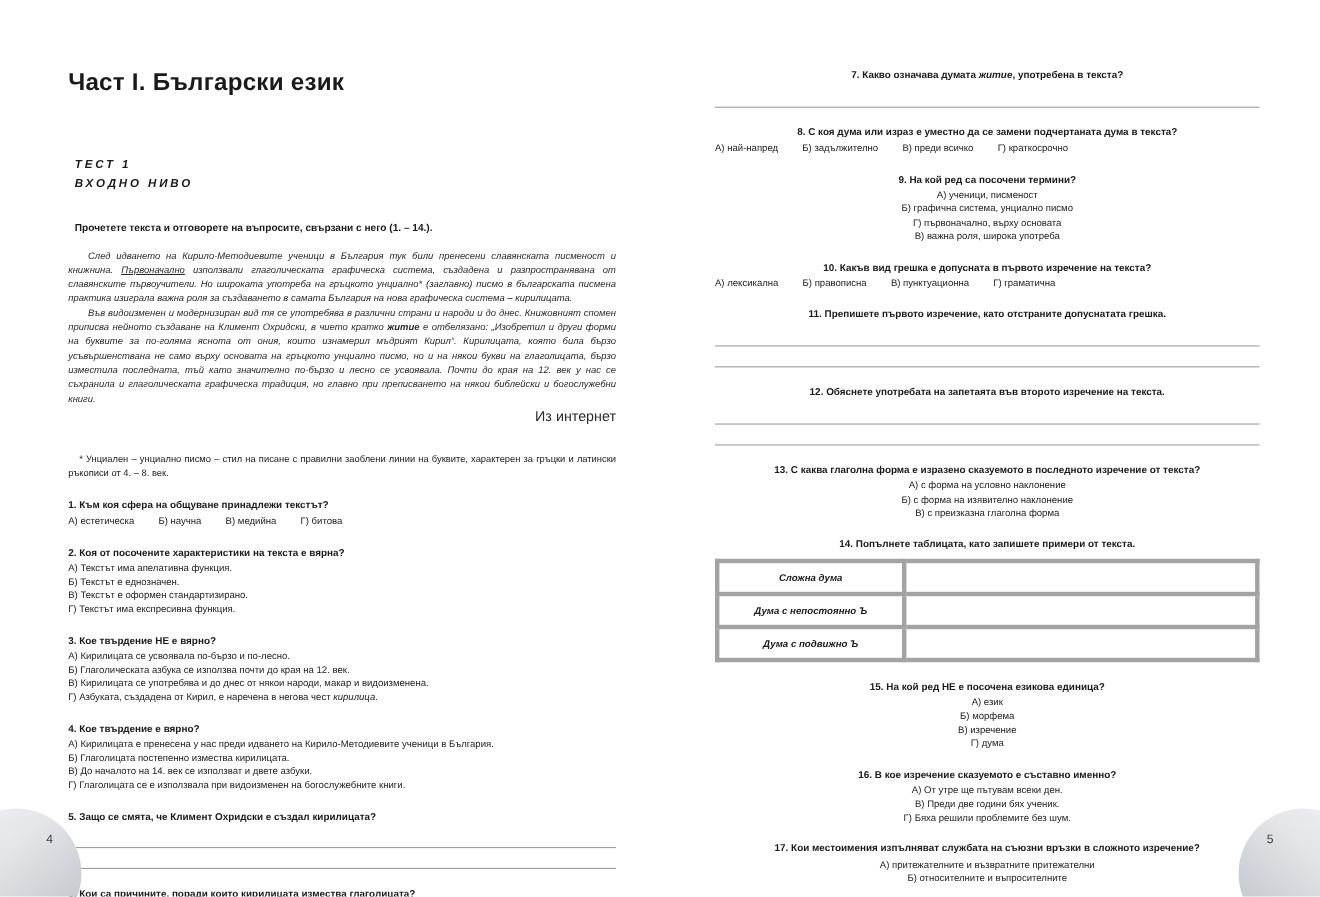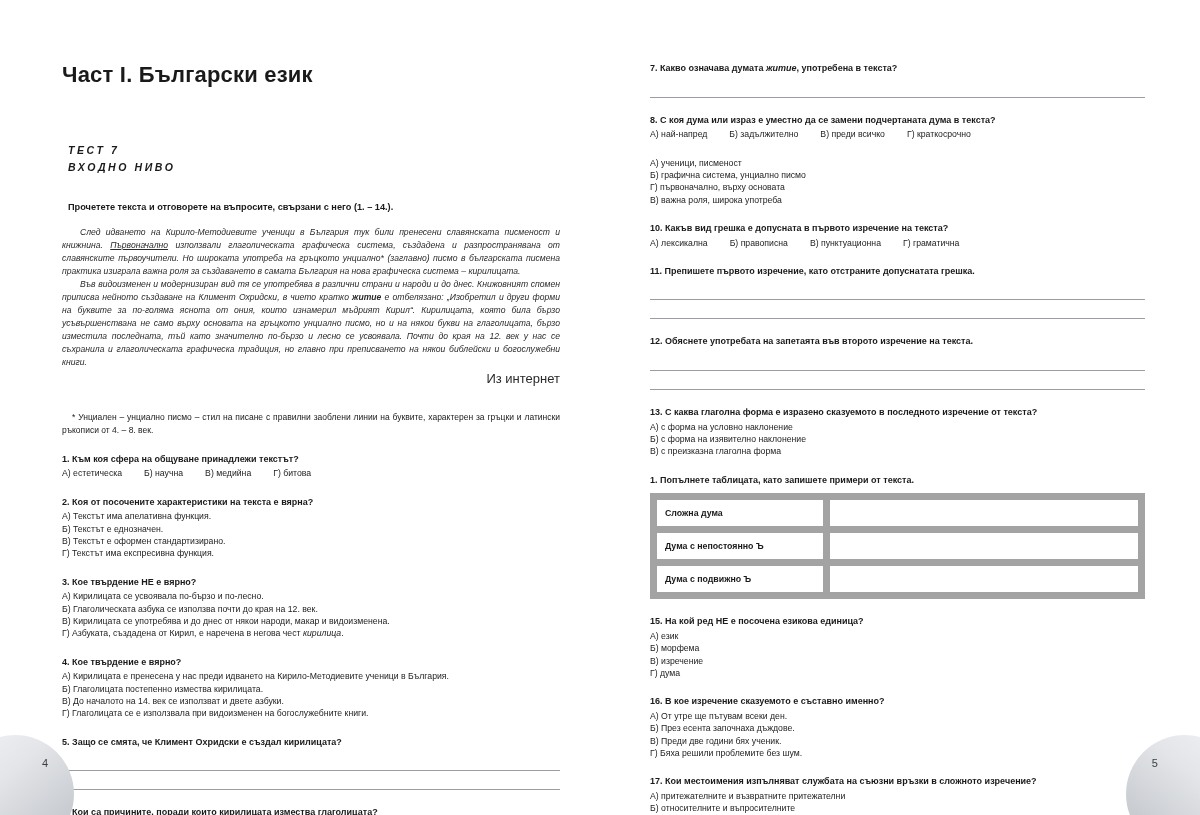--- a/index.html
+++ b/index.html
@@ -16,21 +16,21 @@
     position:absolute;inset:0;
     display:flex;
   }
   .page{
     position:relative;
     width:600px;height:815px;
     box-sizing:border-box;
     overflow:hidden;
   }
   .page-left{ padding:62px 40px 0 62px; }
-  .page-right{ padding:62px 55px 0 50px; }
+  .page-right{ padding:62px 55px 0 50px;text-align:center; }
 
   
   .corner-disc{
     position:absolute;
     width:118px;height:118px;
     border-radius:50%;
     bottom:-38px;
     background:linear-gradient(140deg,#f2f3f5 0%,#e3e5e8 38%,#c9ccd1 78%,#bdc1c7 100%);
   }
   .corner-disc.left{ left:-44px; }
@@ -126,44 +126,45 @@
   .ansline.first{ margin-top:22px; }
 
   
   table.fill-table{
     width:100%;
     border-collapse:collapse;
     margin-top:7px;
     table-layout:fixed;
   }
   table.fill-table td{
-    border:7px solid #a3a3a3;
+    border:4px solid #a3a3a3;
     height:22px;
     padding:2px 8px;
     vertical-align:middle;
+    font-style:italic;
   }
   table.fill-table td.label{
     width:150px;
     font-size:8.8px;
     font-weight:bold;
     white-space:nowrap;
   }
   table.fill-table td.blank{ background:#fff; }
 </style>
 </head>
 <body>
 
 <div class="spread">
 
   <div class="page page-left">
 
     <h1 class="part-title">Част I. Български език</h1>
 
     <div class="test-label">
-      <div>ТЕСТ 7</div>
+      <div>ТЕСТ 1</div>
       <div>ВХОДНО НИВО</div>
     </div>
 
     <p class="instruction">Прочетете текста и отговорете на въпросите, свързани с него (1. – 14.).</p>
 
     <div class="passage">
       <p><span>След идването на Кирило-Методиевите ученици в България тук били пренесени славянската писменост и книжнина. </span><span class="u">Първоначално</span><span> използвали глаголическата графическа система, създадена и разпространявана от славянските първоучители. Но широката употреба на гръцкото унциално* (заглавно) писмо в българската писмена практика изиграла важна роля за създаването в самата България на нова графическа система – кирилицата.</span></p>
       <p><span>Във видоизменен и модернизиран вид тя се употребява в различни страни и народи и до днес. Книжовният спомен приписва нейното създаване на Климент Охридски, в чието кратко </span><span class="b">житие</span><span> е отбелязано: „Изобретил и други форми на буквите за по-голяма яснота от ония, които изнамерил мъдрият Кирил“. Кирилицата, която била бързо усъвършенствана не само върху основата на гръцкото унциално писмо, но и на някои букви на глаголицата, бързо изместила последната, тъй като значително по-бързо и лесно се усвоявала. Почти до края на 12. век у нас се съхранила и глаголическата графическа традиция, но главно при преписването на някои библейски и богослужебни книги.</span></p>
       <p class="source">Из интернет</p>
     </div>
@@ -236,20 +237,21 @@
       <p class="q-text">8. С коя дума или израз е уместно да се замени подчертаната дума в текста?</p>
       <div class="opts inline">
         <span class="opt">А) най-напред</span>
         <span class="opt">Б) задължително</span>
         <span class="opt">В) преди всичко</span>
         <span class="opt">Г) краткосрочно</span>
       </div>
     </div>
 
     <div class="qblock">
+      <p class="q-text">9. На кой ред са посочени термини?</p>
       <div class="opts">
         <div class="opt">А) ученици, писменост</div>
         <div class="opt">Б) графична система, унциално писмо</div>
         <div class="opt">Г) първоначално, върху основата</div>
         <div class="opt">В) важна роля, широка употреба</div>
       </div>
     </div>
 
     <div class="qblock">
       <p class="q-text">10. Какъв вид грешка е допусната в първото изречение на текста?</p>
@@ -276,21 +278,21 @@
     <div class="qblock">
       <p class="q-text">13. С каква глаголна форма е изразено сказуемото в последното изречение от текста?</p>
       <div class="opts">
         <div class="opt">А) с форма на условно наклонение</div>
         <div class="opt">Б) с форма на изявително наклонение</div>
         <div class="opt">В) с преизказна глаголна форма</div>
       </div>
     </div>
 
     <div class="qblock">
-      <p class="q-text">1. Попълнете таблицата, като запишете примери от текста.</p>
+      <p class="q-text">14. Попълнете таблицата, като запишете примери от текста.</p>
       <table class="fill-table">
         <tbody>
           <tr>
             <td class="label">Сложна дума</td>
             <td class="blank"></td>
           </tr>
           <tr>
             <td class="label">Дума с непостоянно Ъ</td>
             <td class="blank"></td>
           </tr>
@@ -309,21 +311,20 @@
         <div class="opt">Б) морфема</div>
         <div class="opt">В) изречение</div>
         <div class="opt">Г) дума</div>
       </div>
     </div>
 
     <div class="qblock">
       <p class="q-text">16. В кое изречение сказуемото е съставно именно?</p>
       <div class="opts">
         <div class="opt">А) От утре ще пътувам всеки ден.</div>
-        <div class="opt">Б) През есента започнаха дъждове.</div>
         <div class="opt">В) Преди две години бях ученик.</div>
         <div class="opt">Г) Бяха решили проблемите без шум.</div>
       </div>
     </div>
 
     <div class="qblock">
       <p class="q-text">17. Кои местоимения изпълняват службата на съюзни връзки в сложното изречение?</p>
       <div class="opts">
         <div class="opt">А) притежателните и възвратните притежателни</div>
         <div class="opt">Б) относителните и въпросителните</div>

